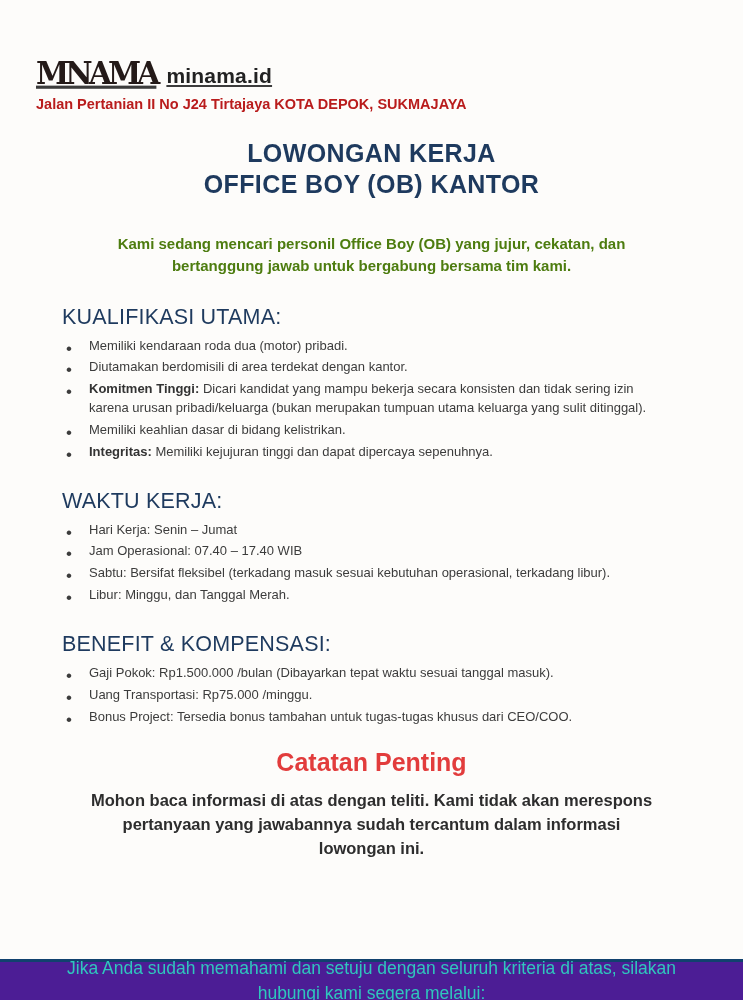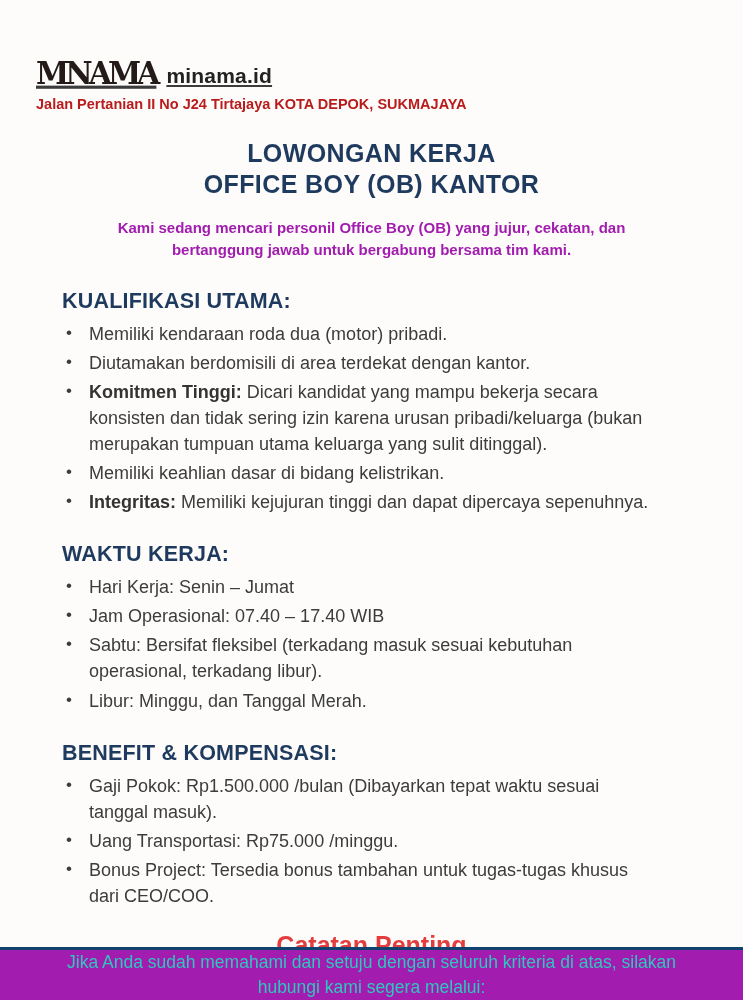--- a/index.html
+++ b/index.html
@@ -27,54 +27,54 @@
   .site-name { font-size: 21px; font-weight: 700; color: #222222; letter-spacing: 0.2px; }
   .address { margin-top: 6px; font-size: 14.5px; font-weight: 600; color: #b91c1c; margin-left: -6px; }
 
   
   .title-block { text-align: center; margin-top: 26px; }
   .title-line {
     font-size: 25px; font-weight: 800; letter-spacing: 0.4px;
     color: #1e3a5e; line-height: 1.25;
   }
   .subtitle {
-    margin: 16px auto 0 auto; max-width: 540px;
-    font-size: 15px; font-weight: 700; color: #a21caf; line-height: 1.5;
+    margin: 32px auto 0 auto; max-width: 540px;
+    font-size: 15px; font-weight: 700; color: #4d7c0f; line-height: 1.5;
   }
 
   
   .section { margin-top: 27px; padding-left: 20px; }
   .section-heading {
-    font-size: 21.5px; font-weight: 700; color: #1e3a5e; letter-spacing: 0.2px;
+    font-size: 21.5px; font-weight: 400; color: #1e3a5e; letter-spacing: 0.2px;
     margin-bottom: 7px;
   }
   ul.bullets { list-style: none; max-width: 600px; }
   ul.bullets li {
     position: relative; padding-left: 27px;
-    font-size: 18px; line-height: 1.45; color: #3c3c3c;
+    font-size: 13px; line-height: 1.45; color: #3c3c3c;
     margin-bottom: 3px;
   }
   ul.bullets li::before {
     content: "•"; position: absolute; left: 4px; top: 0;
     color: #3c3c3c; font-size: 17px;
   }
   .b-prefix { font-weight: 700; color: #333333; }
 
   
   .note-block { text-align: center; margin-top: 22px; }
   .note-heading { font-size: 25px; font-weight: 800; color: #e23c3c; }
   .note-body {
     margin: 12px auto 0 auto; max-width: 570px;
     font-size: 16.5px; font-weight: 700; color: #2d2d2d; line-height: 1.45;
   }
 
   
   .footer-bar {
-    position: absolute; left: 0; right: 0; bottom: 0; height: 53px;
-    background: #a21caf;
+    position: absolute; left: 0; right: 0; bottom: 0; height: 41px;
+    background: #4c1d95;
     border-top: 3px solid #11416e;
     display: flex; align-items: center; justify-content: center;
   }
   .footer-text {
     max-width: 620px; text-align: center;
     font-size: 17.5px; font-weight: 500; color: #2fc7bd; line-height: 1.45;
   }
 </style>
 </head>
 <body>

